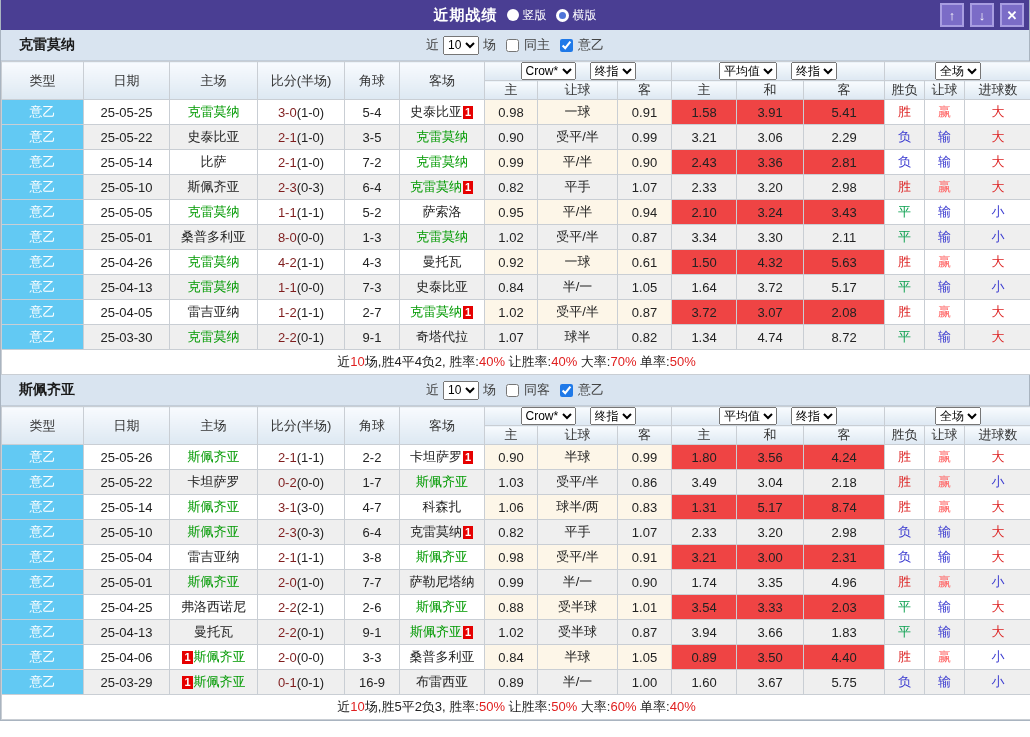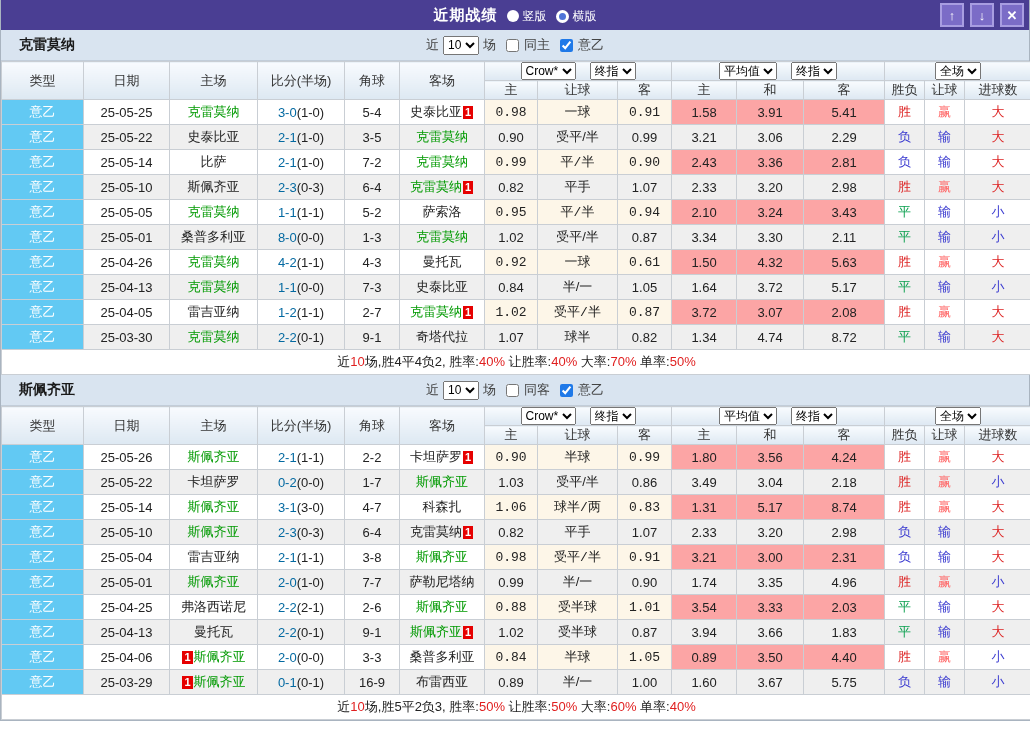--- a/index.html
+++ b/index.html
@@ -2,21 +2,21 @@
 <html><head>
 <meta charset="utf-8">
 <style>
   * { box-sizing: border-box; }
   html,body { margin:0; padding:0; background:#fff; }
   body { width:1030px; font-family:"Liberation Sans","DejaVu Sans",sans-serif; }
   .app { width:1030px; border-left:1px solid #a9b4c0; border-right:1px solid #a9b4c0; border-bottom:1px solid #a9b4c0; }
 
   
   .titlebar { height:30px; background:#4a3e93; position:relative; display:flex; align-items:center; color:#fff; }
-  .title-center { margin:4px auto; display:flex; align-items:flex-end; gap:9px; }
+  .title-center { margin:4px auto; display:flex; align-items:center; gap:9px; }
   .title-text { font-weight:bold; font-size:15px; letter-spacing:1px; }
   .radio-opt { display:flex; align-items:center; gap:4px; font-size:12px; cursor:pointer; }
   .radio-solid { width:12px; height:12px; border-radius:50%; background:#fff; }
   .radio-ring { width:13px; height:13px; border-radius:50%; border:3px solid #fff; background:#4f74d8; }
   .win-buttons { position:absolute; right:5px; top:3px; display:flex; gap:6px; }
   .win-btn { width:24px; height:24px; background:#7b6cc7; border:2px solid #a89del; border:2px solid #a89de1; color:#fff;
              display:flex; align-items:center; justify-content:center; font-size:13px; font-weight:bold; cursor:pointer; padding:0; }
 
   
   .sec-header { height:31px; background:#d9e4f0; border-bottom:1px solid #c2cdd9; position:relative; display:flex; align-items:center; }
@@ -29,25 +29,25 @@
   table { border-collapse:collapse; table-layout:fixed; width:1030px; font-size:13px; color:#222; }
   th, td { border:1px solid #c9ced4; text-align:center; padding:0; overflow:hidden; white-space:nowrap; }
   thead th { background:linear-gradient(#f8fbfe,#dde8f2); font-weight:normal; color:#333; }
   thead tr.hdr-sel th { height:19px; }
   thead tr.hdr-sub th { height:15px; font-size:13px; }
   .sel-wrap { display:flex; align-items:center; justify-content:center; gap:14px; }
   .sel-wrap select { height:18px; font-size:12px; }
   tbody td { height:25px; }
   tr.odd td { background:#fff; }
   tr.even td { background:#efefef; }
-  tr.odd td.crow { background:#fdf6e8;font-family:Liberation Mono, monospace; }
-  tr.odd td.avgc { background:#fca5a5; }
+  tr.odd td.crow { background:#fdf6e8; }
+  tr.odd td.avgc { background:#ef4444; }
   tr.odd td.type-cell, tr.even td.type-cell { background:#62c9f3; color:#fff; }
   .green { color:#029a02; }
-  .score { color:#0369a1; }
+  .score { color:#7f1d1d; }
   .half { color:#222; }
   .badge { display:inline-block; background:#e60000; color:#fff; font-size:11px; line-height:13px; padding:0 2px; margin:0 1px; font-weight:bold; }
   .c-r { color:#dd2222; }
   .c-g { color:#0aa04e; }
   .c-b { color:#3b3bd0; }
   .c-p { color:#ff6666; }
   tfoot td { height:25px; background:#fff; font-size:13px; color:#222; }
   tfoot .red { color:#e01f1f; }
 </style>
 </head>

